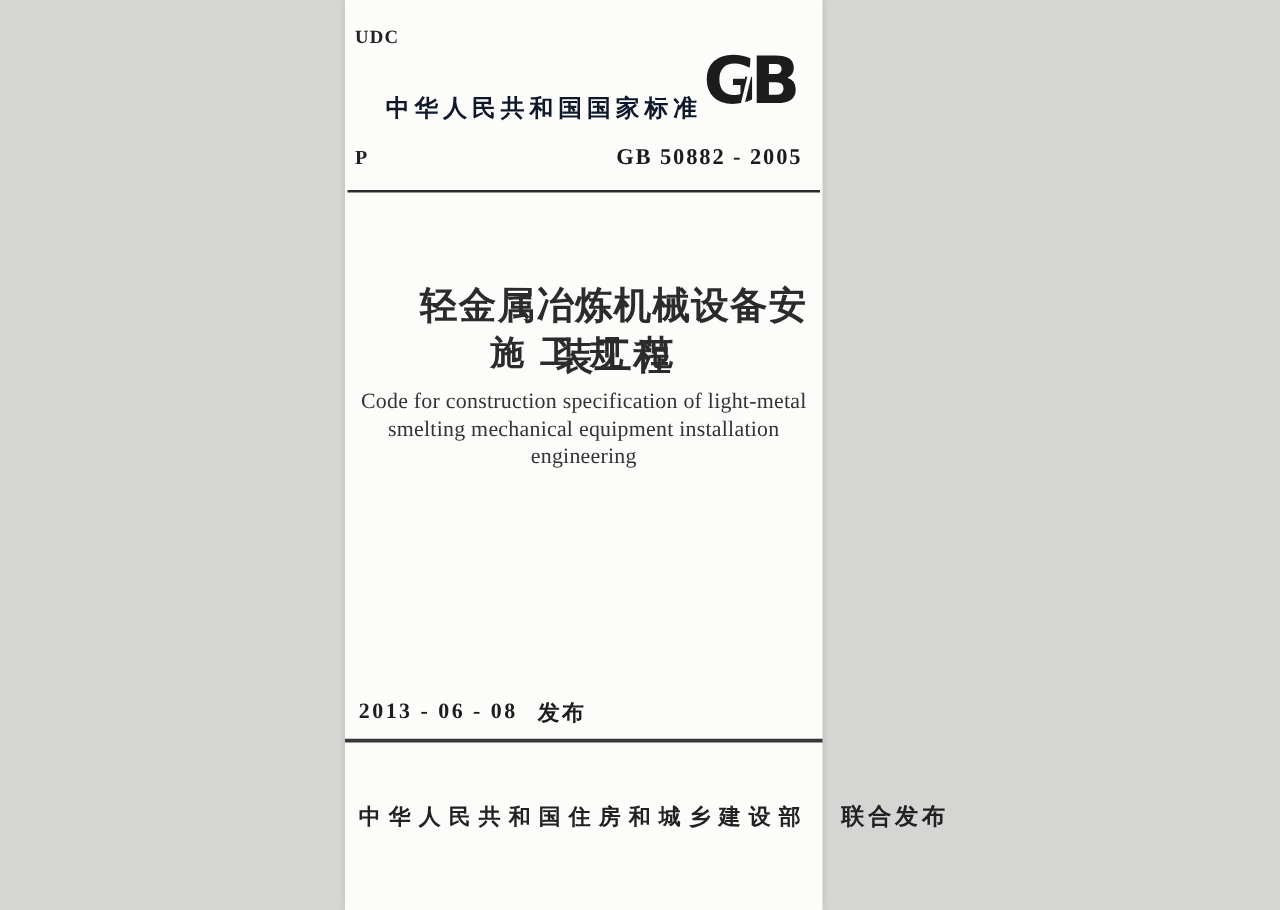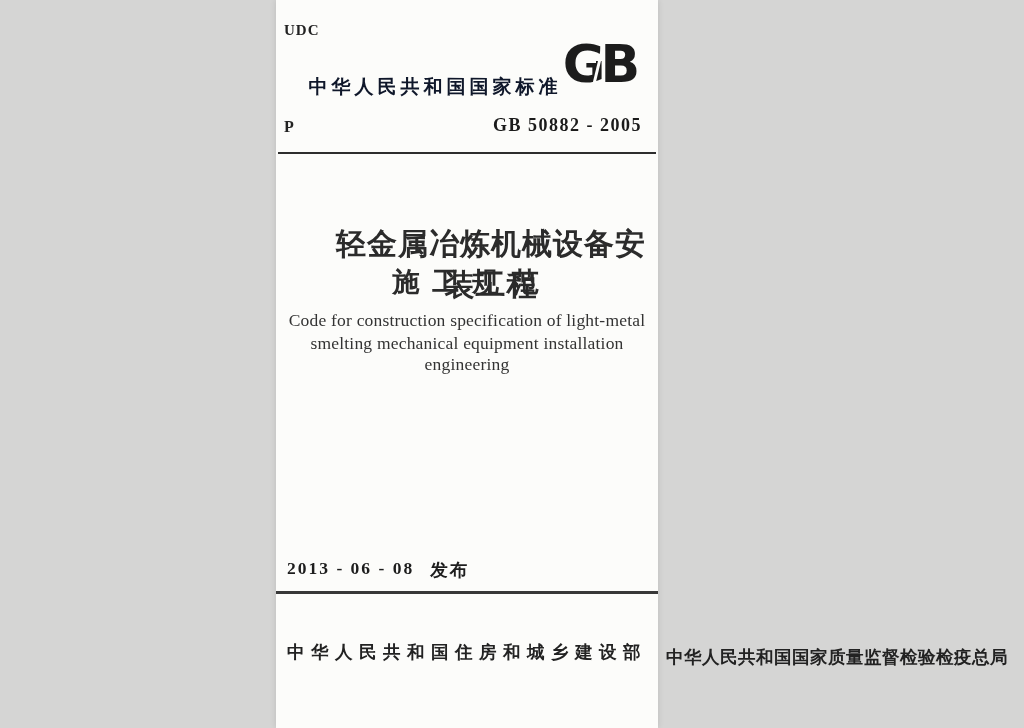--- a/index.html
+++ b/index.html
@@ -142,21 +142,21 @@
     position: absolute;
     left: 11px;
     right: 14px;
     top: 640px;
     display: flex;
     justify-content: space-between;
     align-items: center;
     font-family: "Liberation Sans", "DejaVu Sans", sans-serif;
     color: #222;
   }
-  .publisher-col { display: flex; flex-direction: row; gap: 19px; }
+  .publisher-col { display: flex; flex-direction: column; }
   .publisher-line-1 {
     font-size: 17.5px;
     font-weight: bold;
     letter-spacing: 6.5px;
     white-space: nowrap;
   }
   .publisher-line-2 {
     font-size: 17.5px;
     font-weight: bold;
     letter-spacing: 0.5px;
@@ -206,19 +206,18 @@
         <span class="date-value">2013 - 06 - 08</span>
         <span class="date-label">发布</span>
       </div>
     </div>
 
     <div class="rule-bottom"></div>
 
     <div class="publisher-row">
       <div class="publisher-col">
         <span class="publisher-line-1">中华人民共和国住房和城乡建设部</span>
-        <span class="publisher-line-2">中华人民共和国国家质量监督检验检疫总局</span>
       </div>
       <span class="joint-release">联合发布</span>
     </div>
 
   </div>
 </div>
 
 </body></html>

